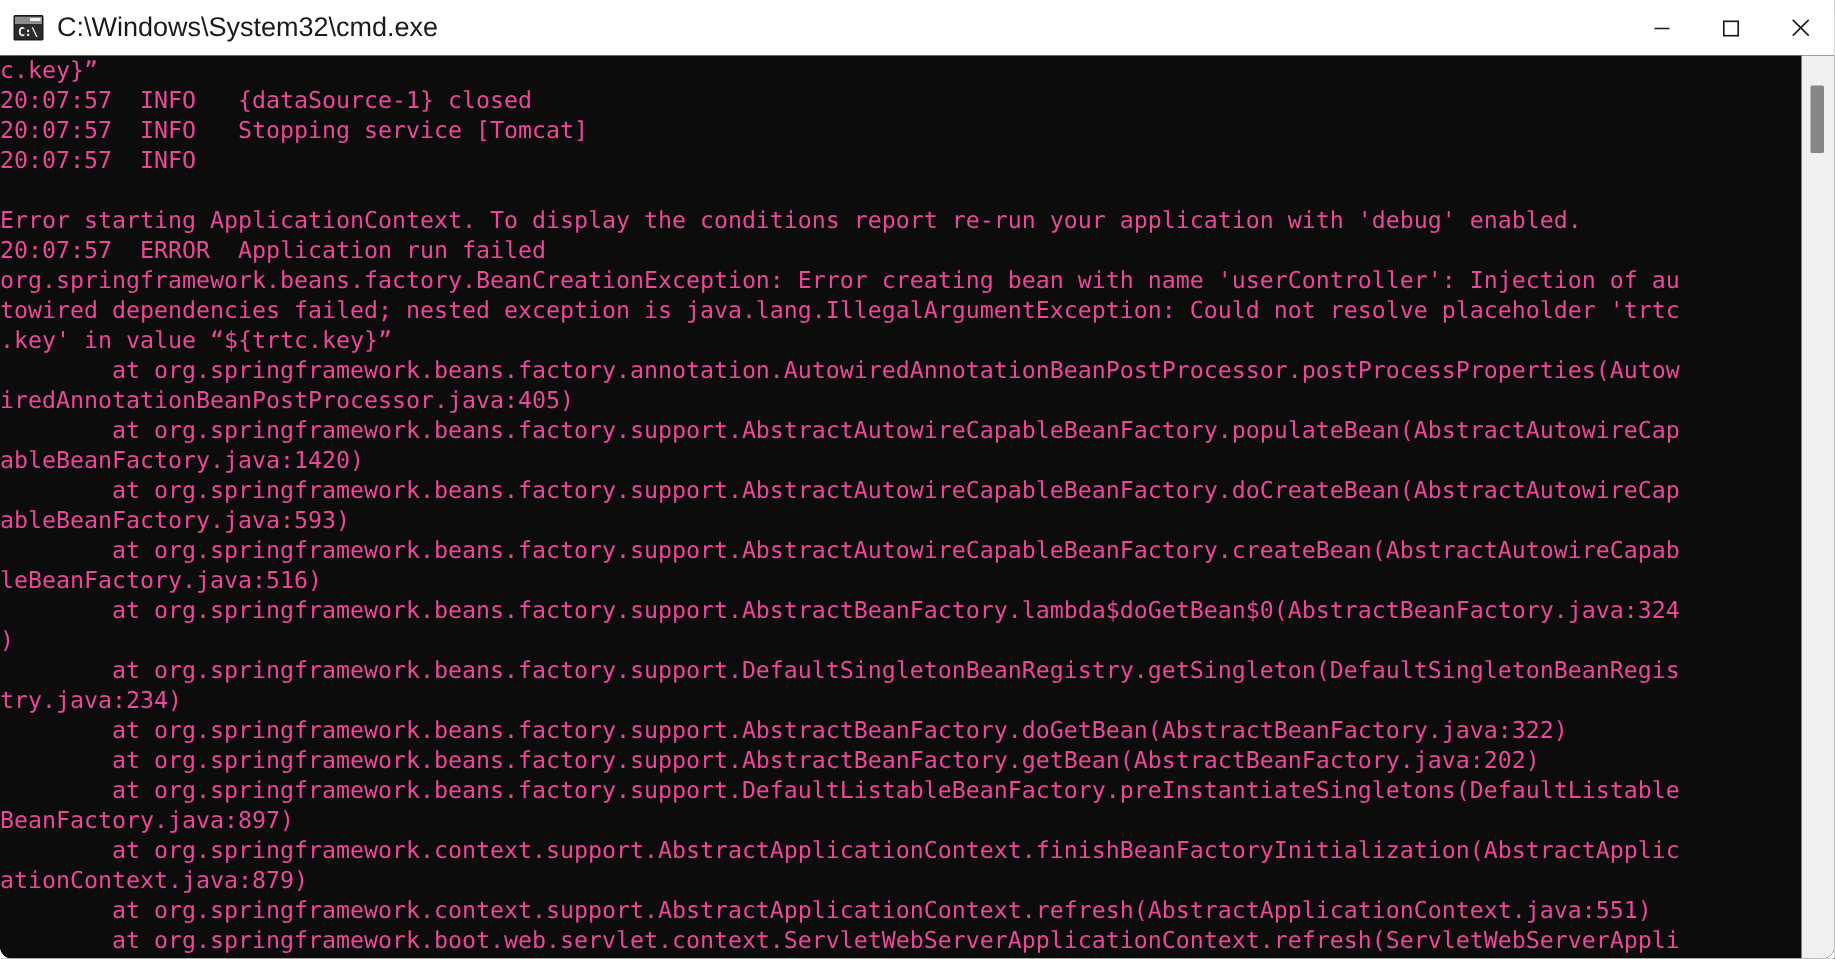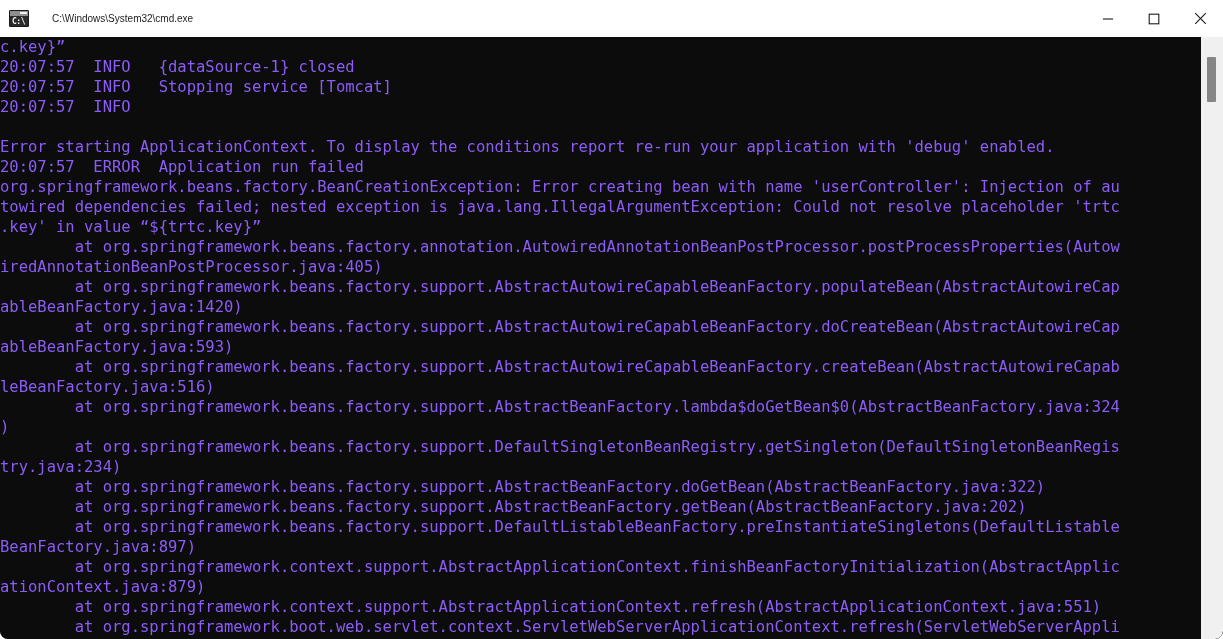--- a/index.html
+++ b/index.html
@@ -75,23 +75,23 @@
     left: 2px; top: 5px;
     color: #f2f2f2;
     font-family: "DejaVu Sans Mono", monospace;
     font-size: 8px;
     line-height: 11px;
     letter-spacing: -0.5px;
     font-weight: bold;
   }
 
   .title-text {
-    margin-left: 23px;
+    margin-left: 9px;
     font-family: "Liberation Sans", sans-serif;
-    font-size: 10px;
+    font-size: 18px;
     color: #1b1b1b;
     white-space: nowrap;
     overflow: hidden;
     text-overflow: ellipsis;
   }
 
   .window-controls {
     display: flex;
     height: 37px;
     flex: 0 0 auto;
@@ -185,21 +185,21 @@
       <div class="wc-btn">
         <svg width="13" height="13" viewBox="0 0 13 13">
           <line x1="1.2" y1="1.2" x2="11.8" y2="11.8" stroke="#1b1b1b" stroke-width="1.1"></line>
           <line x1="11.8" y1="1.2" x2="1.2" y2="11.8" stroke="#1b1b1b" stroke-width="1.1"></line>
         </svg>
       </div>
     </div>
   </div>
 
   <div class="terminal" style="background: rgb(12, 12, 12);">
-    <pre class="console-text" style="color: #8b5cf6; background: rgb(12, 12, 12);">c.key}”
+    <pre class="console-text" style="color: #ec4899; background: rgb(12, 12, 12);">c.key}”
 20:07:57  INFO   {dataSource-1} closed
 20:07:57  INFO   Stopping service [Tomcat]
 20:07:57  INFO
 
 Error starting ApplicationContext. To display the conditions report re-run your application with 'debug' enabled.
 20:07:57  ERROR  Application run failed
 org.springframework.beans.factory.BeanCreationException: Error creating bean with name 'userController': Injection of au
 towired dependencies failed; nested exception is java.lang.IllegalArgumentException: Could not resolve placeholder 'trtc
 .key' in value “${trtc.key}”
         at org.springframework.beans.factory.annotation.AutowiredAnnotationBeanPostProcessor.postProcessProperties(Autow

